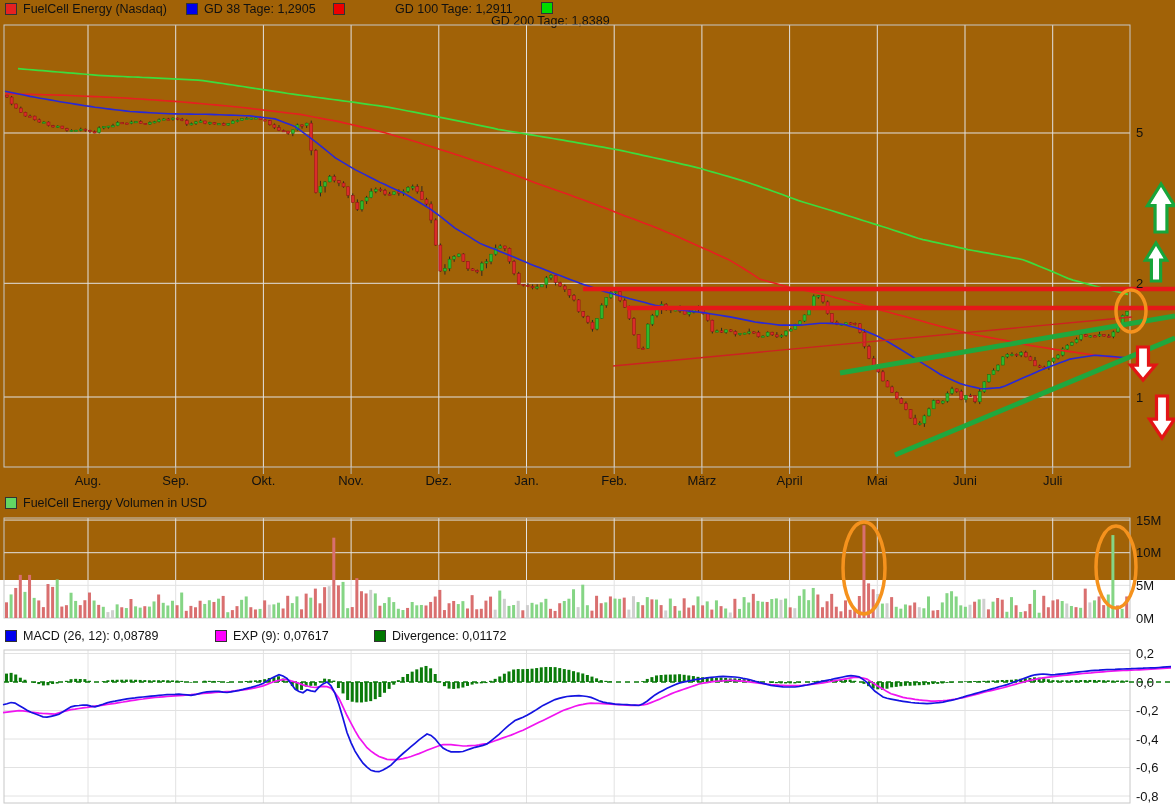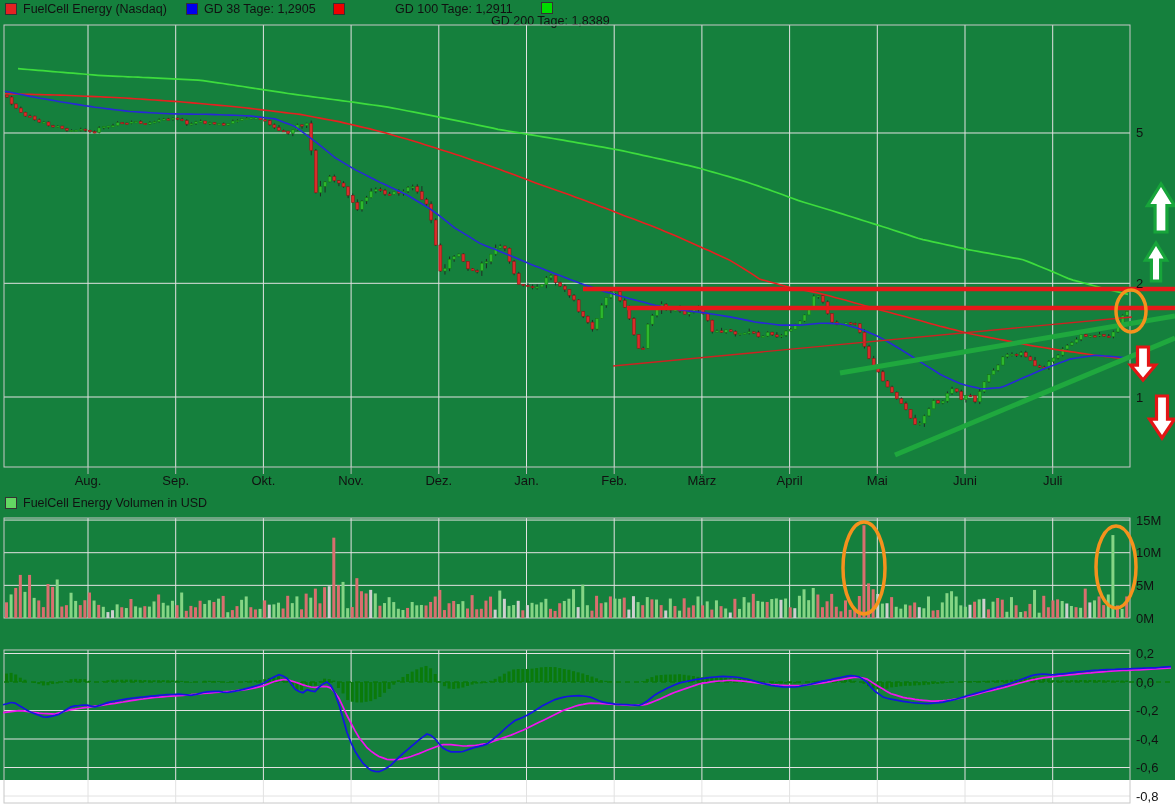--- a/index.html
+++ b/index.html
@@ -1,17 +1,17 @@
 <!DOCTYPE html>
 <html><head>
 <meta charset="utf-8">
 <style>
   html,body{margin:0;padding:0;background:#fff;width:1175px;height:812px;overflow:hidden;
     font-family:"Liberation Sans", sans-serif;color:#1a1a1a;}
-  .stage{position:relative;width:1175px;height:780px;background:#15803d;}
+  .stage{position:relative;width:1175px;height:580px;background:#a16207;}
   .legend-row{position:absolute;left:0;width:1175px;height:20px;font-size:12.5px;}
   .legend-item{position:absolute;top:2px;display:flex;align-items:center;white-space:nowrap;}
   .sw{display:inline-block;width:10px;height:10px;border:1px solid #333;margin-right:6px;}
   .lt{font-size:12.5px;color:#111;}
   svg{position:absolute;left:0;display:block;}
   text{font-family:"Liberation Sans", sans-serif;}
 </style>
 </head>
 <body>
 <div class="stage">
@@ -869,20 +869,34 @@
         <ellipse cx="1116" cy="52" rx="20" ry="41" fill="none" stroke="#f5921d" stroke-width="3.5"></ellipse>
         <g>
           <text x="1136" y="9.549999999999997" font-size="13" fill="#111">15M</text>
           <text x="1136" y="42.2" font-size="13" fill="#111">10M</text>
           <text x="1136" y="74.85" font-size="13" fill="#111">5M</text>
           <text x="1136" y="107.5" font-size="13" fill="#111">0M</text>
         </g>
       </g>
     </svg>
 
+<div class="legend-row" style="top:627px;">
+  <span class="legend-item" style="left:5px;">
+    <span class="sw" style="background: rgb(0, 0, 238);"></span>
+    <span class="lt">MACD (26, 12): 0,08789</span>
+  </span>
+  <span class="legend-item" style="left:215px;">
+    <span class="sw" style="background: rgb(255, 0, 255);"></span>
+    <span class="lt">EXP (9): 0,07617</span>
+  </span>
+  <span class="legend-item" style="left:374px;">
+    <span class="sw" style="background: rgb(0, 119, 0);"></span>
+    <span class="lt">Divergence: 0,01172</span>
+  </span>
+</div>
 
 <svg id="macd-svg" width="1175" height="164" style="top:648px;">
       <g>
         <line x1="88" y1="2" x2="88" y2="155" stroke="#e2e2e2" stroke-width="1"></line>
         <line x1="175.7" y1="2" x2="175.7" y2="155" stroke="#e2e2e2" stroke-width="1"></line>
         <line x1="263.4" y1="2" x2="263.4" y2="155" stroke="#e2e2e2" stroke-width="1"></line>
         <line x1="351.1" y1="2" x2="351.1" y2="155" stroke="#e2e2e2" stroke-width="1"></line>
         <line x1="438.8" y1="2" x2="438.8" y2="155" stroke="#e2e2e2" stroke-width="1"></line>
         <line x1="526.5" y1="2" x2="526.5" y2="155" stroke="#e2e2e2" stroke-width="1"></line>
         <line x1="614.2" y1="2" x2="614.2" y2="155" stroke="#e2e2e2" stroke-width="1"></line>

